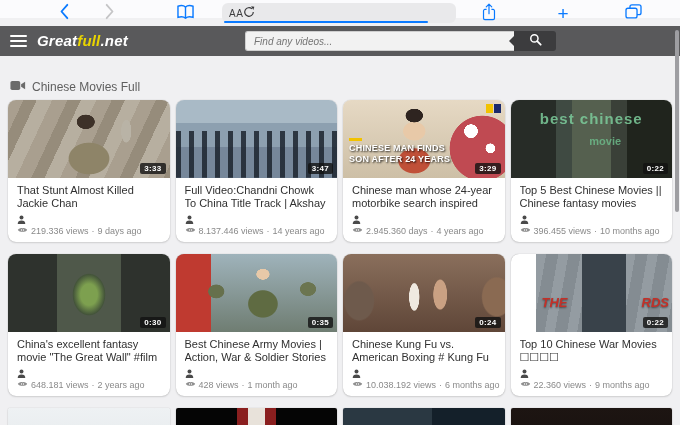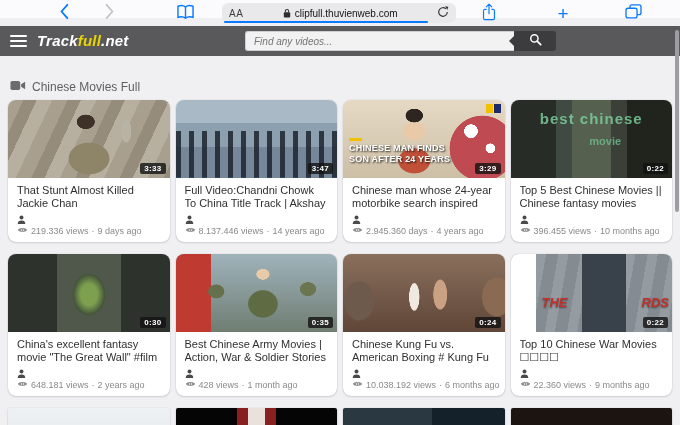--- a/index.html
+++ b/index.html
@@ -132,27 +132,20 @@
     </button>
     <button class="tb-item tb-book">
       <span><svg width="19" height="16" viewBox="0 0 20 17">
             <path d="M10 3.2 C8.2 1.6 4.8 1.4 2 2.4 L2 14.2 C4.8 13.2 8.2 13.4 10 15 C11.8 13.4 15.2 13.2 18 14.2 L18 2.4 C15.2 1.4 11.8 1.6 10 3.2 Z" fill="none" stroke="#0a7aff" stroke-width="1.5"></path>
             <path d="M10 3.2 L10 15" stroke="#0a7aff" stroke-width="1.5"></path>
           </svg></span>
     </button>
 
     <div class="url-pill">
       <button class="url-reader">AA</button>
-      <div class="url-center">
-        <span><svg width="8" height="10" viewBox="0 0 10 12">
-              <rect x="1" y="5" width="8" height="6.5" rx="1.2" fill="#2d2d2f"></rect>
-              <path d="M3 5.2 V3.6 a2 2 0 0 1 4 0 V5.2" stroke="#2d2d2f" stroke-width="1.3" fill="none"></path>
-            </svg></span>
-        <span class="url-text">clipfull.thuvienweb.com</span>
-      </div>
       <button class="url-reload">
         <span><svg width="12" height="12" viewBox="0 0 14 14">
               <path d="M12 7 a5 5 0 1 1 -1.6 -3.7" fill="none" stroke="#3a3a3c" stroke-width="1.4"></path>
               <polygon points="9.4,0.4 13.2,1 12.1,4.7" fill="#3a3a3c"></polygon>
             </svg></span>
       </button>
       <div class="url-progress"></div>
     </div>
 
     <button class="tb-item tb-share">
@@ -171,21 +164,21 @@
           </svg></span>
     </button>
   </div>
 
   <div class="site-header">
     <button class="hamburger">
         <i></i>
         <i></i>
         <i></i>
       </button>
-    <div class="logo"><span>Track</span><span class="hl">full</span><span>.net</span></div>
+    <div class="logo"><span>Great</span><span class="hl">full</span><span>.net</span></div>
     <div class="search-box">
       <input class="search-input" type="text" placeholder="Find any videos..." style="">
       <button class="search-btn">
         <span><svg width="13" height="13" viewBox="0 0 14 14">
               <circle cx="5.8" cy="5.8" r="3.9" fill="none" stroke="#fff" stroke-width="1.6"></circle>
               <path d="M8.8 8.8 L12.6 12.6" stroke="#fff" stroke-width="1.9" stroke-linecap="round"></path>
             </svg></span>
       </button>
     </div>
   </div>

